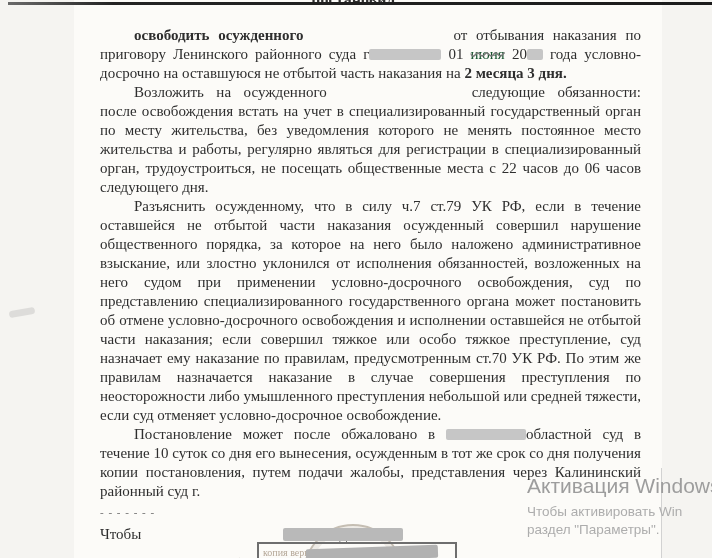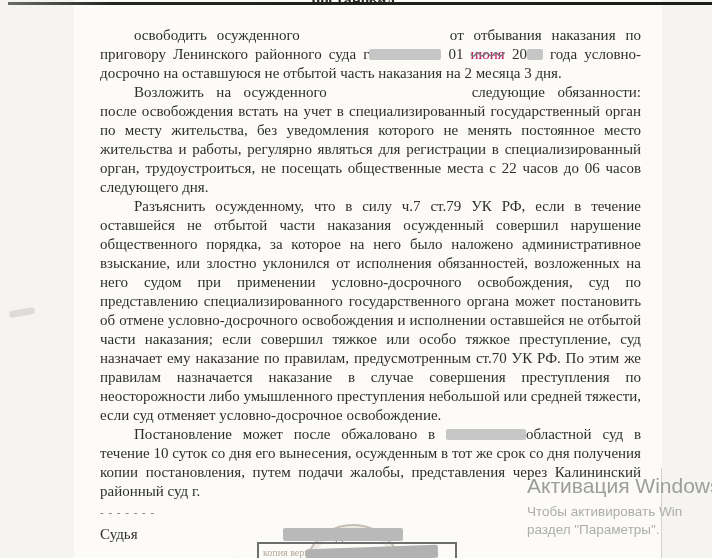--- a/index.html
+++ b/index.html
@@ -27,35 +27,35 @@
     font-weight: bold; font-size: 16px; color: #2c2c2c;
     z-index: 4;
   }
   .content {
     position: absolute;
     left: 100px; top: 26px; width: 541px;
     font-size: 15px; line-height: 19px; color: #2e2e2e;
     z-index: 2;
   }
   .para { text-align: justify; text-indent: 34px; margin: 0; }
-  .b { font-weight: normal; }
+  .b { font-weight: bold; }
   .gap-name { display: inline-block; width: 150px; }
   .gap-name2 { display: inline-block; width: 145px; }
   .redact {
     display: inline-block; height: 11px; border-radius: 2px;
     background: #c6c6c6; transform: translateY(1px);
   }
   .redact.w72 { width: 72px; }
   .redact.w16 { width: 16px; }
   .redact.w80 { width: 80px; }
   .strike {
     text-decoration: line-through;
     text-decoration-style: wavy;
     text-decoration-color: #7c7c7c;
-    color: #be185d;
+    color: #14532d;
   }
   .struck-case {
     text-decoration: line-through;
     text-decoration-color: #4f4f4f;
     color: #5d5d5d;
   }
   .dashes {
     font-size: 11px; color: #6a6a6a; letter-spacing: 1px;
     margin-top: 2px; height: 17px;
   }
@@ -124,21 +124,21 @@
   <p class="para"><span class="b">освободить осужденного</span><span class="gap-name"></span><span>от отбывания наказания по приговору Ленинского районного суда г</span><span class="redact w72"></span> <span>01</span> <span class="strike">июня</span> <span>20</span><span class="redact w16"></span> <span>года условно-досрочно на оставшуюся не отбытой часть наказания на</span> <span class="b">2 месяца 3 дня.</span></p>
 
   <p class="para"><span>Возложить на осужденного</span><span class="gap-name2"></span><span>следующие обязанности: после освобождения встать на учет в специализированный государственный орган по месту жительства, без уведомления которого не менять постоянное место жительства и работы, регулярно являться для регистрации в специализированный орган, трудоустроиться, не посещать общественные места с 22 часов до 06 часов следующего дня.</span></p>
 
   <p class="para">Разъяснить осужденному, что в силу ч.7 ст.79 УК РФ, если в течение оставшейся не отбытой части наказания осужденный совершил нарушение общественного порядка, за которое на него было наложено административное взыскание, или злостно уклонился от исполнения обязанностей, возложенных на него судом при применении условно-досрочного освобождения, суд по представлению специализированного государственного органа может постановить об отмене условно-досрочного освобождения и исполнении оставшейся не отбытой части наказания; если совершил тяжкое или особо тяжкое преступление, суд назначает ему наказание по правилам, предусмотренным ст.70 УК РФ. По этим же правилам назначается наказание в случае совершения преступления по неосторожности либо умышленного преступления небольшой или средней тяжести, если суд отменяет условно-досрочное освобождение.</p>
 
   <p class="para"><span>Постановление может после обжаловано в</span> <span class="redact w80"></span><span>областной суд в течение 10 суток со дня его вынесения, осужденным в тот же срок со дня получения копии постановления, путем подачи жалобы, представления через Калининский районный суд г.</span></p>
 
   <div class="dashes">- - - - - - -</div>
 
-  <div class="sig-row"><span>Судья</span><span class="sig">подпись</span></div>
+  <div class="sig-row"><span>Чтобы</span><span class="sig">подпись</span></div>
 
   <div class="lower">
     <p class="line"><span>Подлинник приговора (постановления) подшит в судебном деле №</span> <span class="struck-case">4/1-85-2017</span> <span>и хранится в</span></p>
 
   </div>
 
 </div>
 
 <div class="stamp-circle"></div>
 <div class="stamp-caption">копия верна</div>

